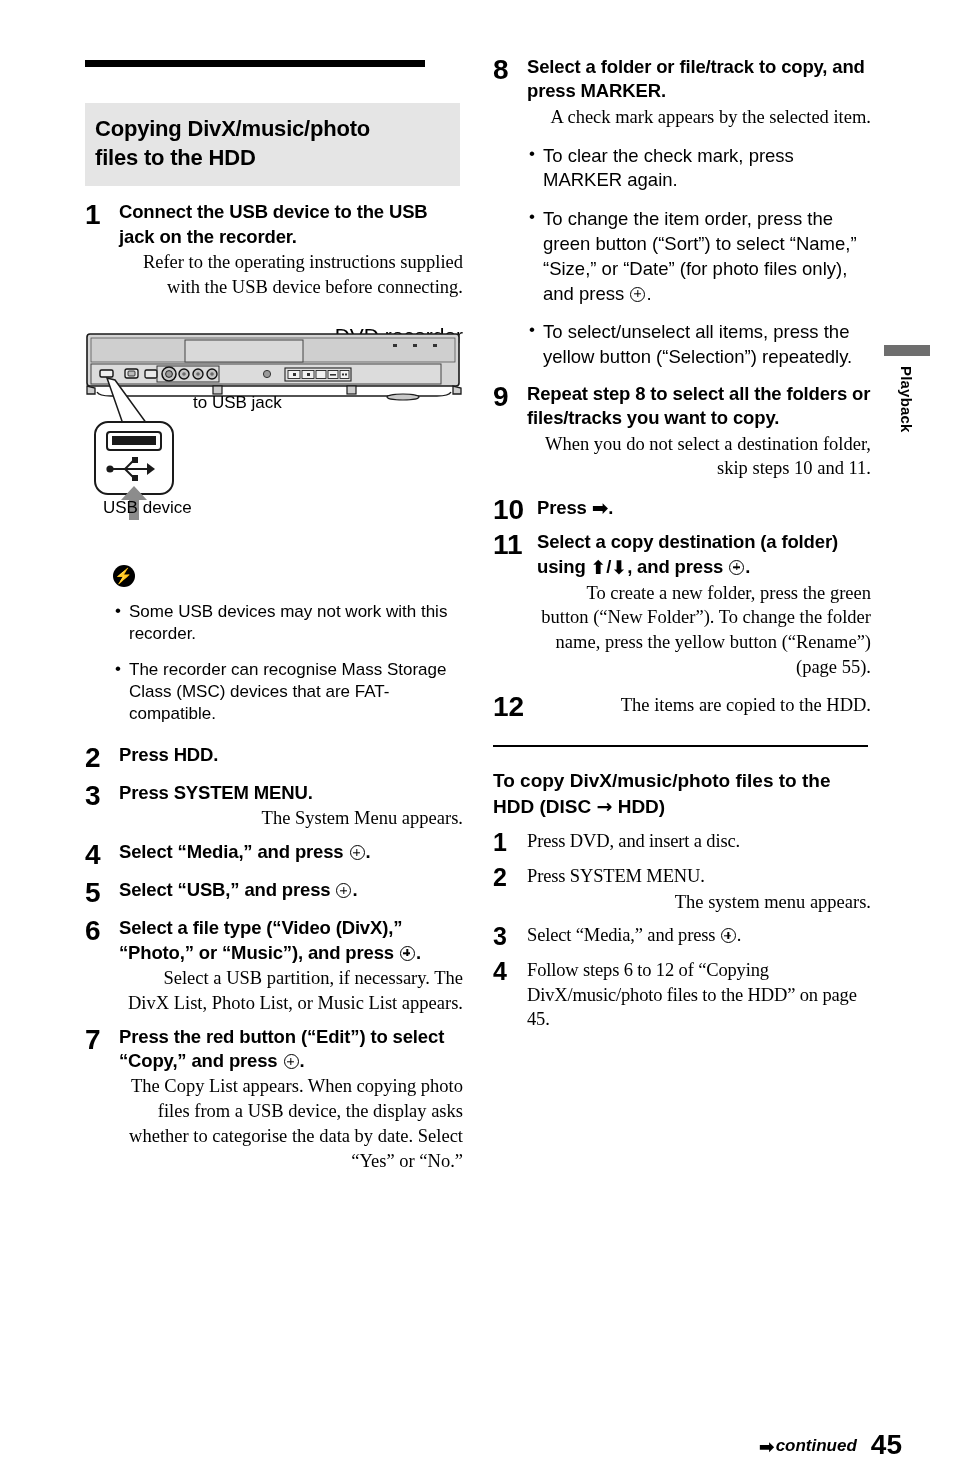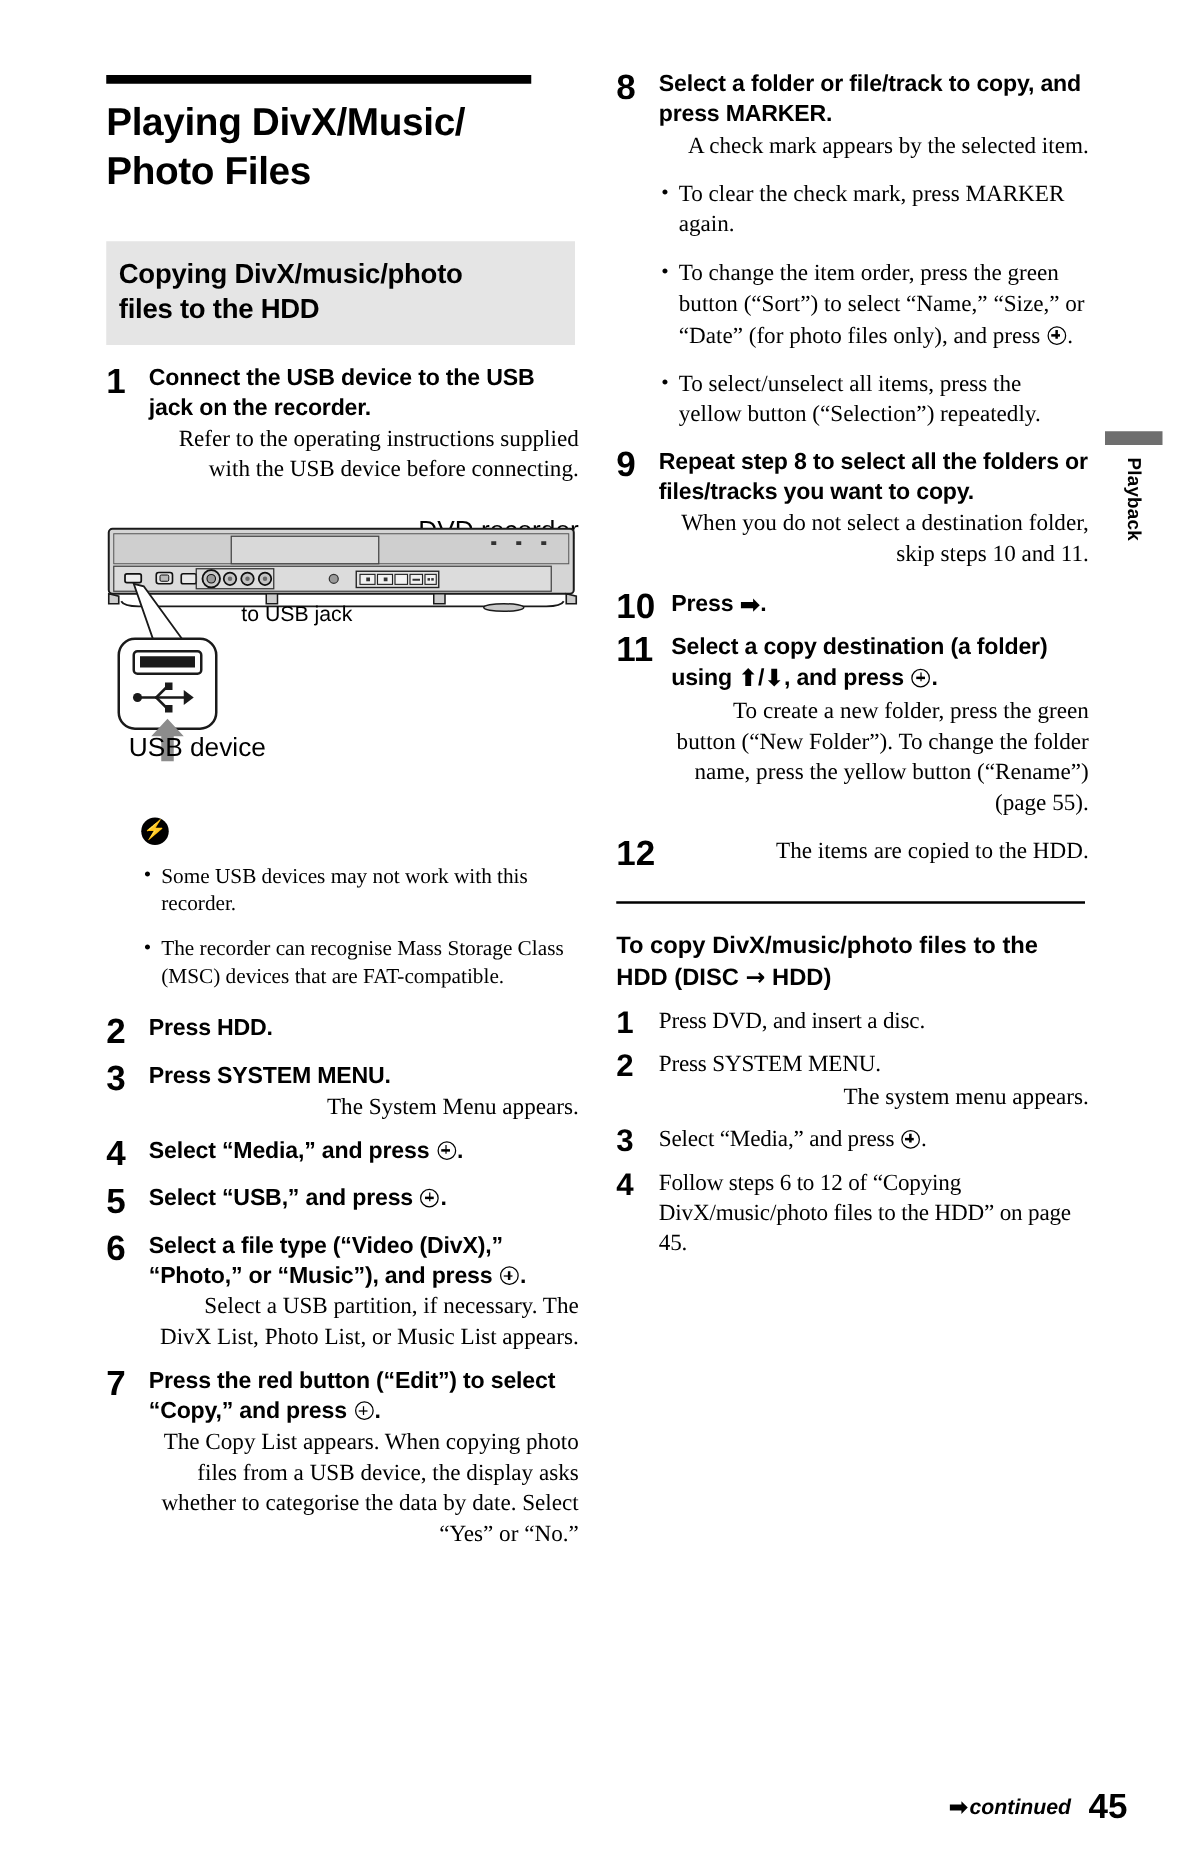--- a/index.html
+++ b/index.html
@@ -59,21 +59,21 @@
   
   .step-plain .step-head {
     font-family: "Liberation Serif", serif;
     font-weight: normal; font-size: 18.5px;
   }
   .step-plain .step-num { font-size: 25px; min-width: 34px; }
 
   
   ul.bullets { list-style: none; margin-top: 2px; }
   ul.bullets li {
-    font-family: Liberation Serif, serif;
+    font-family: Liberation Sans, sans-serif;
     font-size: 18.5px; line-height: 1.34;
     padding-left: 16px; position: relative; margin-top: 14px;
   }
   ul.bullets li::before {
     content: "\2022"; position: absolute; left: 2px; top: -1px; font-size: 17px;
   }
 
   
   .notes { margin-top: 22px; margin-left: 28px; }
   .note-icon {
@@ -113,21 +113,21 @@
   .dvd-label {
     position: absolute; right: 0; top: 16px;
     font-family: "Liberation Sans", sans-serif; font-size: 21px;
   }
   .usb-jack-label {
     position: absolute; left: 108px; top: 85px;
     font-family: "Liberation Sans", sans-serif; font-size: 17px;
   }
   .usb-dev-label {
     position: absolute; left: 18px; top: 190px;
-    font-family: "Liberation Sans", sans-serif; font-size: 21px;
+    font-family: "Liberation Sans", sans-serif; font-size: 17px;
   }
 
   
   .hr-thin { height: 2px; background: #000; margin: 24px 0 22px 0; width: 375px; }
 
   
   .sub-head {
     font-family: "Liberation Sans", sans-serif;
     font-weight: bold; font-size: 19px; line-height: 1.3;
     margin-bottom: 10px;
@@ -157,24 +157,20 @@
   }
 </style>
 </head>
 <body>
 
 <div class="page">
 
   <div class="col-left">
 
     <div class="title-rule"></div>
-    <h1 class="page-title">
-      <span>Playing DivX/Music/</span><br>
-      <span>Photo Files</span>
-    </h1>
 
     <div class="sec-head">
       <h2>
         <span>Copying DivX/music/photo</span><br>
         <span>files to the HDD</span>
       </h2>
     </div>
 
     <div class="step">
       <div class="step-num">1</div>

